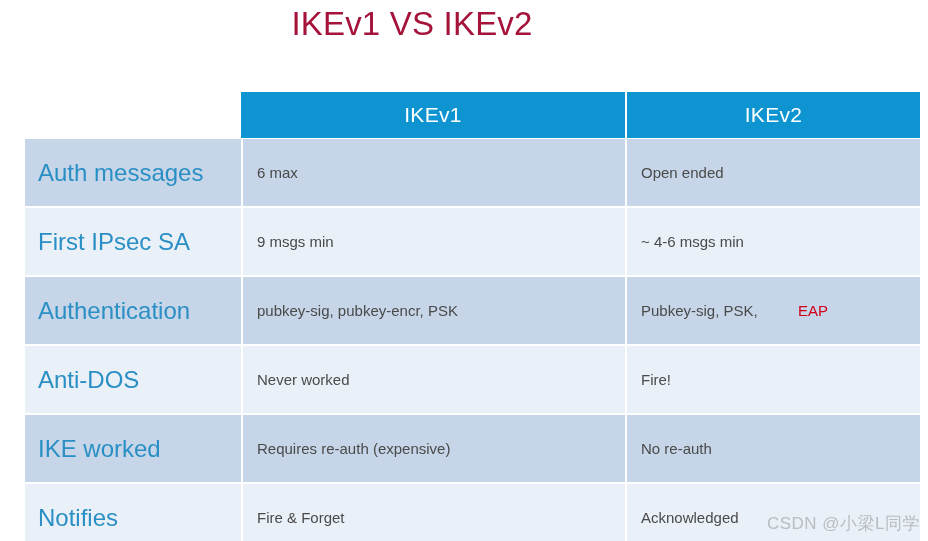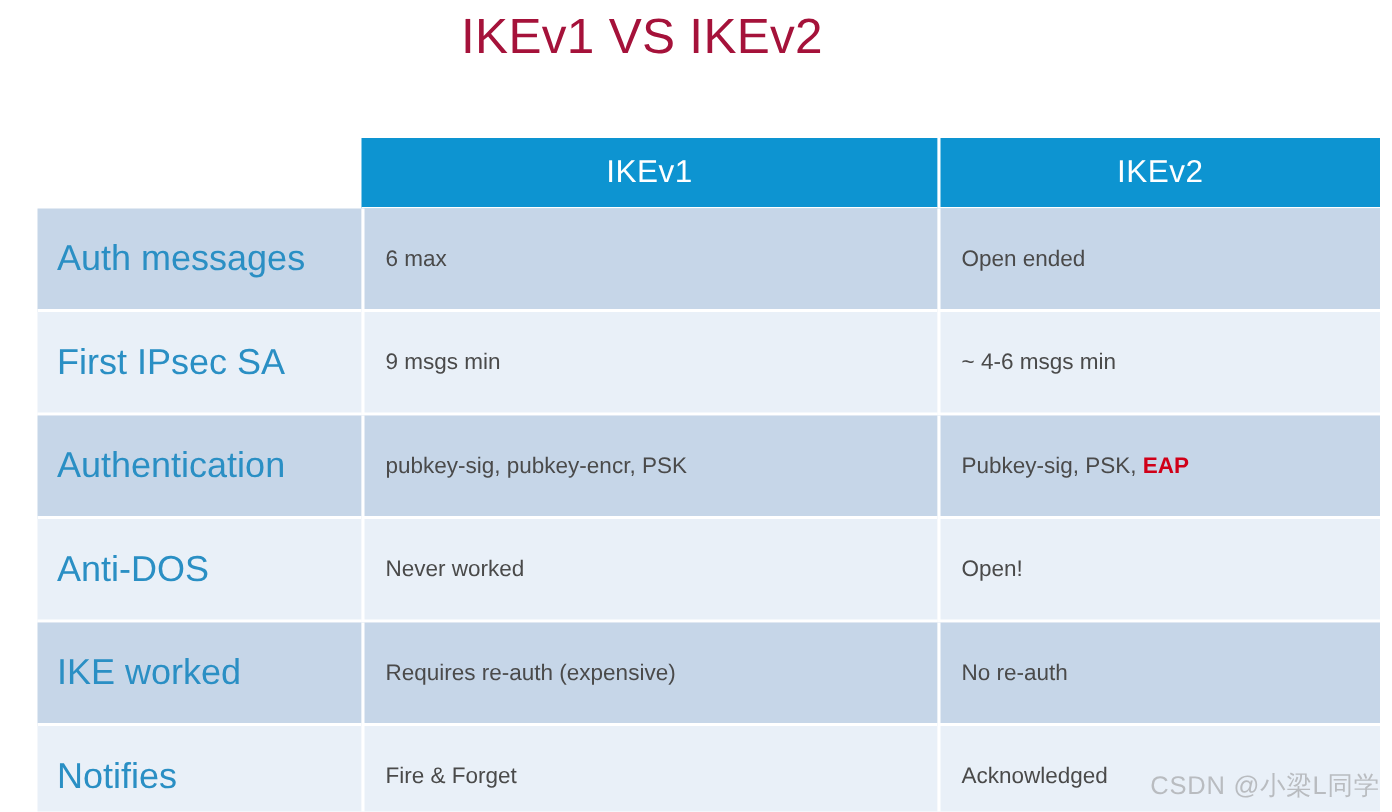--- a/index.html
+++ b/index.html
@@ -22,21 +22,20 @@
     left: 0;
     top: 2px;
     width: 824px;
     text-align: center;
     font-size: 33px;
     font-weight: 400;
     letter-spacing: 0.2px;
     color: #a5123a;
     line-height: 44px;
     white-space: nowrap;
-    padding-left: 16px;
   }
 
   
   .cmp-table {
     position: absolute;
     left: 25px;
     top: 92px;
     width: 895px;
     border-collapse: separate;
     border-spacing: 0;
@@ -84,21 +83,22 @@
   }
   .cmp-table tbody td.cell-label {
     border-left: none;
     color: #2a8fc4;
     padding-left: 13px;
     font-size: 24px;
   }
 
   .hl-red {
     color: #d00018;
-    font-weight: bold;
+    font-weight: normal;
+    margin-left: 36px;
   }
 
   
   .watermark {
     position: absolute;
     right: 8px;
     bottom: 6px;
     font-size: 17px;
     color: #b9bcc0;
     letter-spacing: 0.5px;
@@ -136,21 +136,21 @@
       <td class="cell-v2"><span>~ 4-6 msgs min</span><span class="hl-red"></span></td>
     </tr>
     <tr class="row-dark">
       <td class="cell-label">Authentication</td>
       <td class="cell-v1">pubkey-sig, pubkey-encr, PSK</td>
       <td class="cell-v2"><span>Pubkey-sig, PSK, </span><span class="hl-red">EAP</span></td>
     </tr>
     <tr class="row-light">
       <td class="cell-label">Anti-DOS</td>
       <td class="cell-v1">Never worked</td>
-      <td class="cell-v2"><span>Open!</span><span class="hl-red"></span></td>
+      <td class="cell-v2"><span>Fire!</span><span class="hl-red"></span></td>
     </tr>
     <tr class="row-dark">
       <td class="cell-label">IKE worked</td>
       <td class="cell-v1">Requires re-auth (expensive)</td>
       <td class="cell-v2"><span>No re-auth</span><span class="hl-red"></span></td>
     </tr>
     <tr class="row-light">
       <td class="cell-label">Notifies</td>
       <td class="cell-v1">Fire &amp; Forget</td>
       <td class="cell-v2"><span>Acknowledged</span><span class="hl-red"></span></td>

